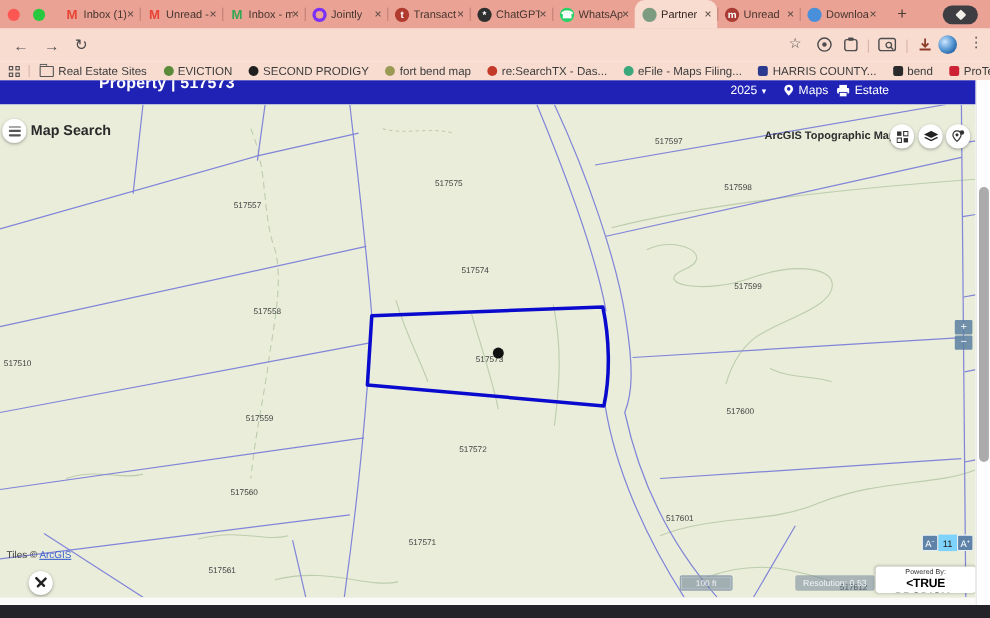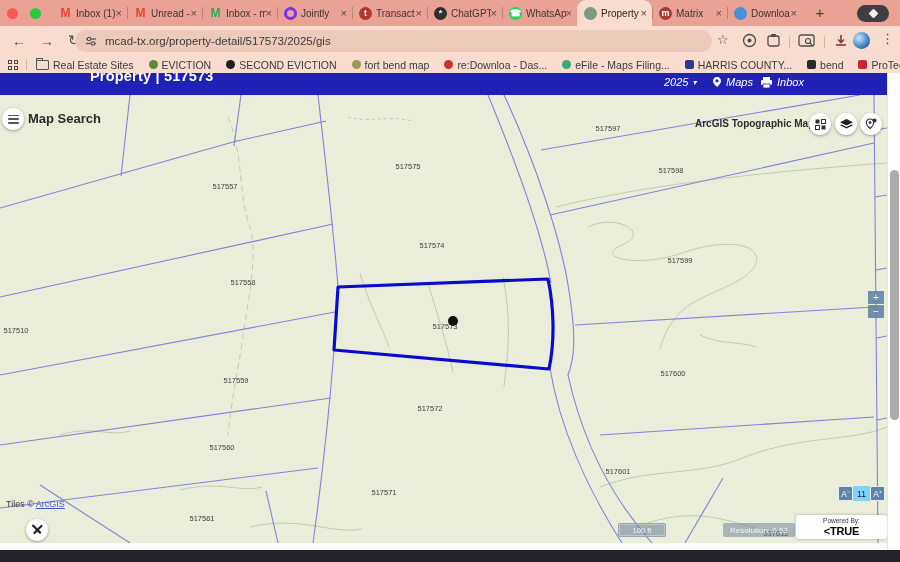--- a/index.html
+++ b/index.html
@@ -38,21 +38,21 @@
   .apps i{width:4px;height:4px;border:1px solid #4c4c4c;box-sizing:border-box;display:block;}
   .bmsep{width:1px;height:11px;background:#d9b4a5;margin-right:9px;flex:none;}
   .bm{display:flex;align-items:center;gap:4px;margin-right:15px;white-space:nowrap;flex:none;}
   .bm .ic{width:9px;height:9px;flex:none;}
   .folderic{width:11px;height:8px;border:1px solid #555;border-radius:1px;position:relative;flex:none;}
   .folderic::before{content:"";position:absolute;left:-1px;top:-3px;width:5px;height:2px;border:1px solid #555;border-bottom:none;border-radius:1px 1px 0 0;}
 
   
   .bluebar{position:absolute;left:0;top:73px;width:887px;height:22px;background:#1f22b5;color:#fff;overflow:hidden;}
   .pagetitle{position:absolute;left:90px;top:-5px;font-size:14.5px;font-weight:bold;letter-spacing:.2px;}
-  .hctl{position:absolute;top:3px;font-size:11px;display:flex;align-items:center;gap:4px;font-style:italic;}
+  .hctl{position:absolute;top:3px;font-size:11px;display:flex;align-items:center;gap:4px;}
 
   
   .map{position:absolute;left:0;top:95px;width:887px;height:448px;background:#e9edda;overflow:hidden;border-bottom:1px solid #cfd4bf;}
   .map svg.base{position:absolute;left:0;top:0;}
   .circbtn{position:absolute;width:22px;height:22px;border-radius:50%;background:#fff;box-shadow:0 1px 3px rgba(0,0,0,.35);display:flex;align-items:center;justify-content:center;}
   .burger{width:11px;height:9px;display:flex;flex-direction:column;justify-content:space-between;}
   .burger i{display:block;height:1.6px;background:#555;border-radius:1px;}
   .mapsearch-lbl{position:absolute;left:28px;top:16px;font-size:13px;font-weight:bold;color:#2a2a2a;}
   .basemap-lbl{position:absolute;left:695px;top:23px;font-size:10px;font-weight:bold;color:#2e2e2e;}
   .zoomctl{position:absolute;left:868px;top:196px;width:16px;}
@@ -116,53 +116,44 @@
           <span class="lbl">ChatGPT</span>
           <span class="close">×</span>
         </div>
         <div class="tab">
           <span class="fav" style="background: rgb(37, 211, 102); color: rgb(255, 255, 255);">☎</span>
           <span class="lbl">WhatsAp</span>
           <span class="close">×</span>
         </div>
         <div class="tab active">
           <span class="fav" style="background: rgb(125, 155, 128);"></span>
-          <span class="lbl">Property</span>
+          <span class="lbl">Partner</span>
           <span class="close">×</span>
         </div>
         <div class="tab">
           <span class="fav" style="background: rgb(169, 59, 52); color: rgb(255, 255, 255);">m</span>
-          <span class="lbl">Matrix</span>
+          <span class="lbl">Unread</span>
           <span class="close">×</span>
         </div>
         <div class="tab">
           <span class="fav" style="background: rgb(74, 143, 217);"></span>
           <span class="lbl">Downloa</span>
           <span class="close">×</span>
         </div>
       </div>
     <div class="newtab">+</div>
     <div class="tabsearch">
         <span class="spark"></span>
       </div>
   </div>
 
   <div class="toolbar">
     <span class="navic" style="left:12px;">←</span>
     <span class="navic" style="left:40px;">→</span>
     <span class="navic" style="left:68px;top:5px;">↻</span>
-    <div class="urlbar">
-      <svg class="tune" viewBox="0 0 12 12">
-        <line x1="1" y1="4" x2="11" y2="4" stroke="#555" stroke-width="1.3"></line>
-          <circle cx="4" cy="4" r="1.7" fill="#f8dcd0" stroke="#555" stroke-width="1.2"></circle>
-        <line x1="1" y1="8.5" x2="11" y2="8.5" stroke="#555" stroke-width="1.3"></line>
-          <circle cx="8" cy="8.5" r="1.7" fill="#f8dcd0" stroke="#555" stroke-width="1.2"></circle>
-      </svg>
-      <span>mcad-tx.org/property-detail/517573/2025/gis</span>
-    </div>
     <span class="rightic" style="left:717px;top:6px;font-size:13px;color:#4c4c4c;">☆</span>
     <svg class="rightic" style="left:742px;" width="15" height="15" viewBox="0 0 15 15">
       <circle cx="7.5" cy="7.5" r="6" fill="none" stroke="#4c4c4c" stroke-width="1.3"></circle>
         <circle cx="7.5" cy="7.5" r="2" fill="#4c4c4c"></circle>
     </svg>
     <svg class="rightic" style="left:766px;" width="15" height="15" viewBox="0 0 15 15">
       <rect x="2" y="3" width="11" height="10" rx="2" fill="none" stroke="#4c4c4c" stroke-width="1.3"></rect>
         <rect x="5" y="1" width="5" height="3" rx="1" fill="#4c4c4c"></rect>
     </svg>
     <span class="vsep" style="left:789px;"></span>
@@ -192,29 +183,29 @@
         <span class="bm">
           <span class="folderic"></span>
           <span>Real Estate Sites</span>
         </span>
         <span class="bm">
           <span class="ic" style="background: rgb(90, 138, 58); border-radius: 50%;"></span>
           <span>EVICTION</span>
         </span>
         <span class="bm">
           <span class="ic" style="background: rgb(31, 31, 31); border-radius: 50%;"></span>
-          <span>SECOND EVICTION</span>
+          <span>SECOND PRODIGY</span>
         </span>
         <span class="bm">
           <span class="ic" style="background: rgb(154, 154, 85); border-radius: 50%;"></span>
           <span>fort bend map</span>
         </span>
         <span class="bm">
           <span class="ic" style="background: rgb(196, 58, 42); border-radius: 50%;"></span>
-          <span>re:Downloa - Das...</span>
+          <span>re:SearchTX - Das...</span>
         </span>
         <span class="bm">
           <span class="ic" style="background: rgb(58, 168, 122); border-radius: 50%;"></span>
           <span>eFile - Maps Filing...</span>
         </span>
         <span class="bm">
           <span class="ic" style="background: rgb(43, 58, 143); border-radius: 2px;"></span>
           <span>HARRIS COUNTY...</span>
         </span>
         <span class="bm">
@@ -241,21 +232,21 @@
           <circle cx="5" cy="4.8" r="1.6" fill="#1f22b5"></circle>
         </svg>
       <span>Maps</span>
     </span>
     <span class="hctl" style="left:760px;">
       <svg width="13" height="11" viewBox="0 0 13 11">
           <rect x="3" y="0" width="7" height="3" fill="#fff"></rect>
           <rect x="1" y="3" width="11" height="5" rx="1" fill="#fff"></rect>
           <rect x="3" y="7" width="7" height="4" fill="#fff" stroke="#1f22b5" stroke-width="0.8"></rect>
         </svg>
-      <span>Inbox</span>
+      <span>Estate</span>
     </span>
   </div>
 
   <div class="map">
     <svg class="base" width="887" height="448" viewBox="0 0 887 448">
 
       <g fill="none" stroke="#b9c9a8" stroke-width="1" opacity=".9">
         <path d="M228,22 C244,60 238,100 250,132 C258,162 248,205 244,235 C240,265 232,300 228,340" stroke-dasharray="6 4"></path>
         <path d="M360,178 C370,212 382,232 389,252"></path>
         <path d="M428,188 C438,222 448,252 453,277"></path>

